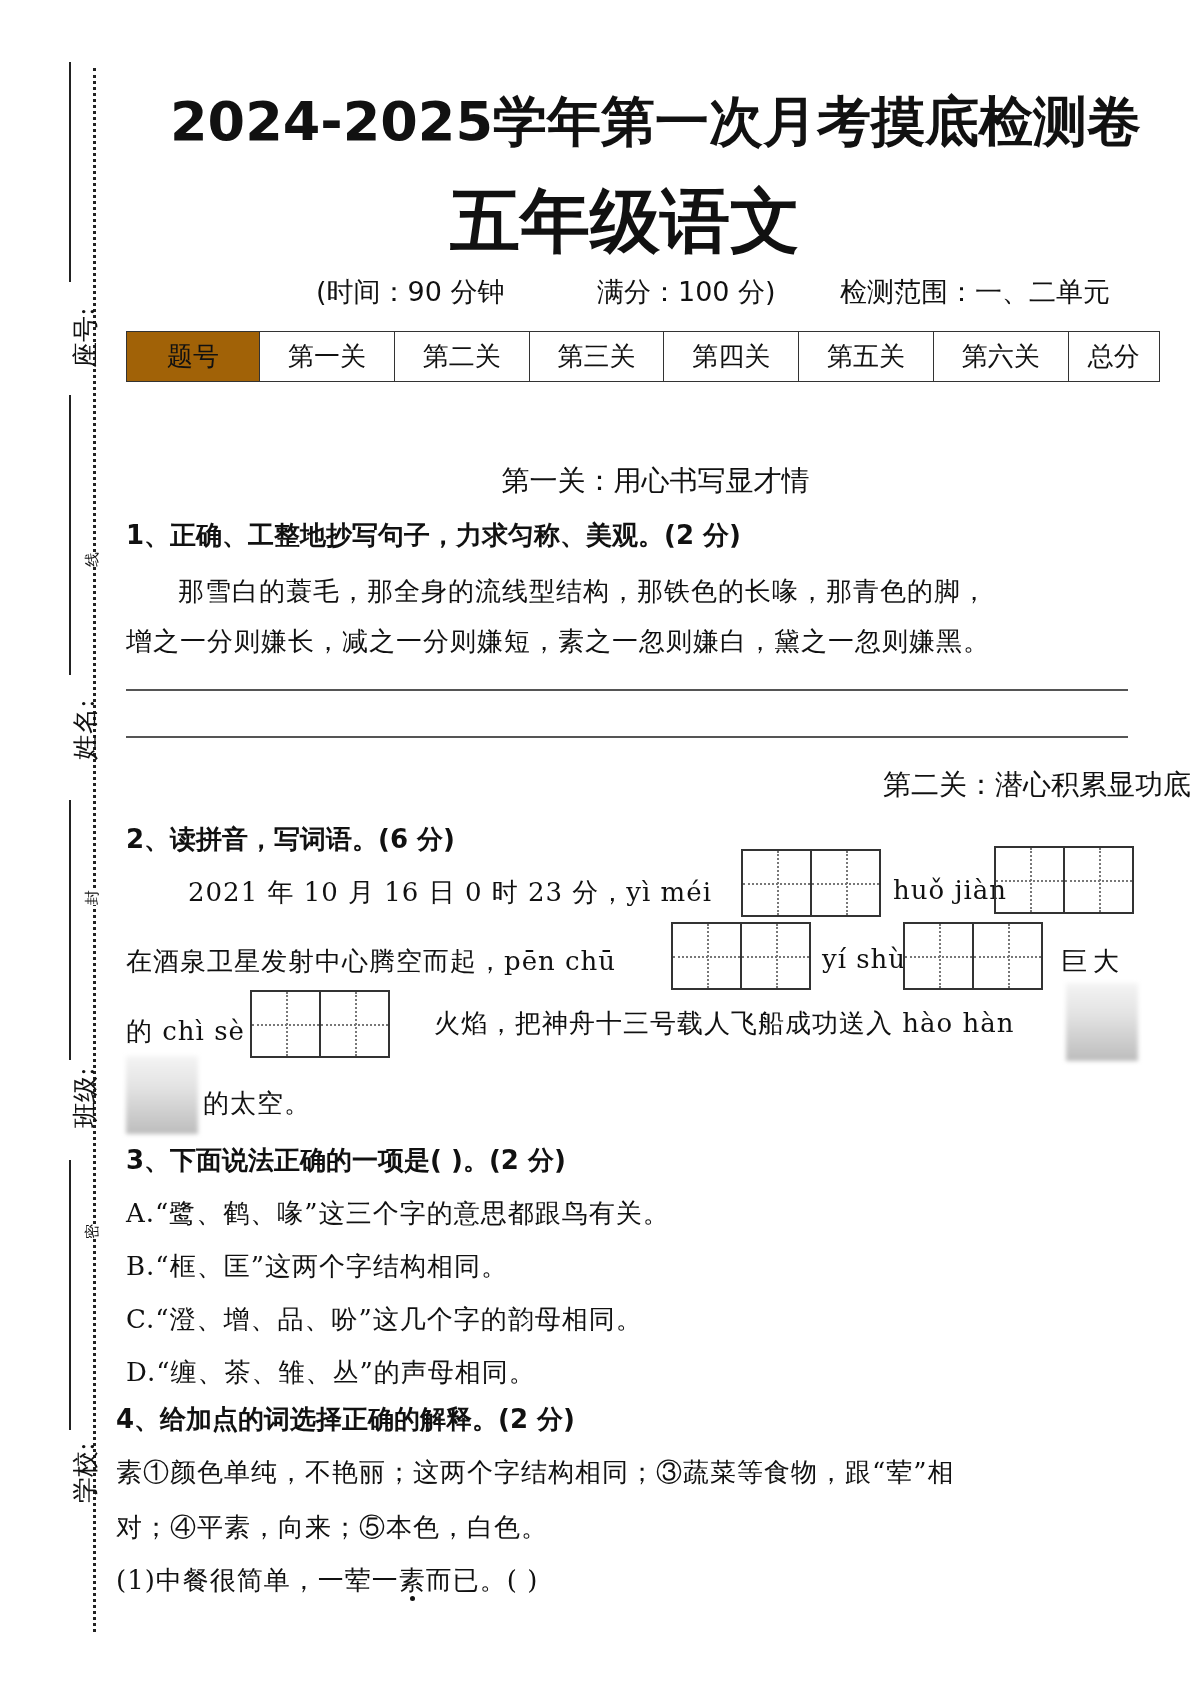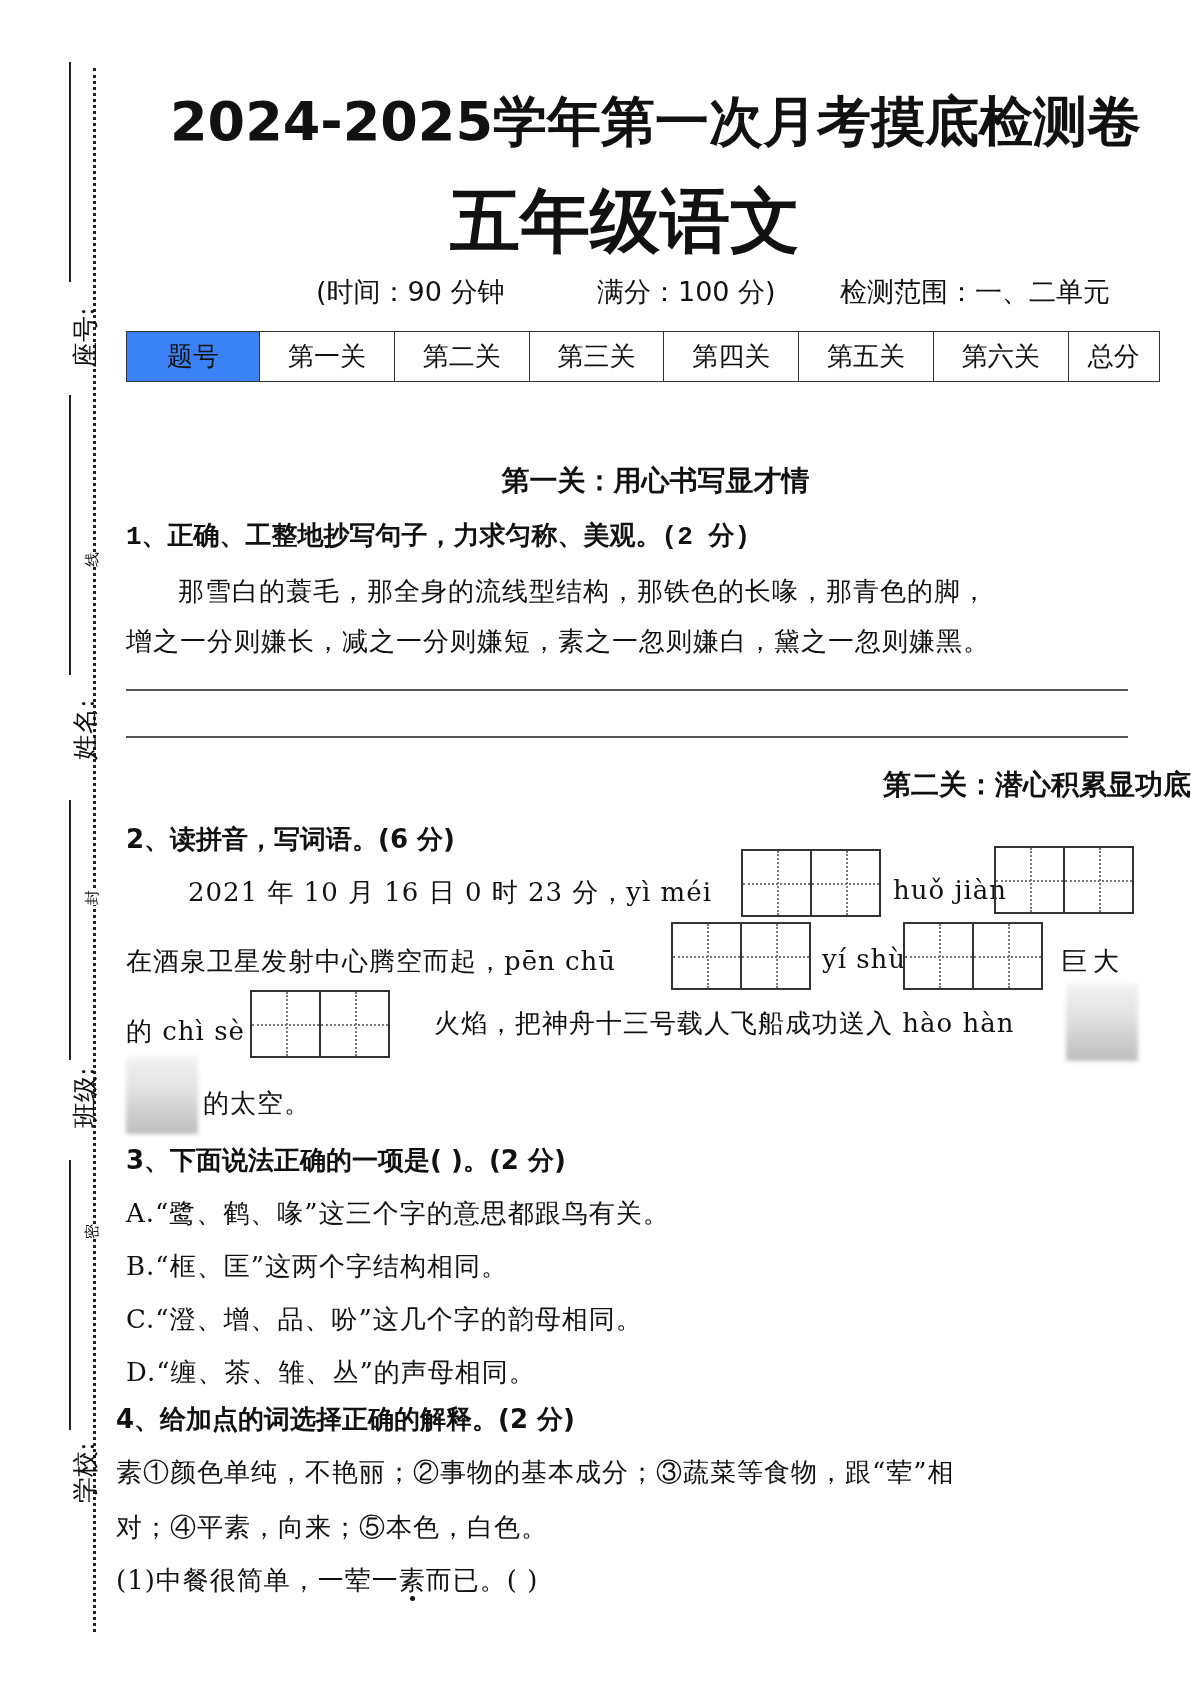--- a/index.html
+++ b/index.html
@@ -13,23 +13,23 @@
   .dot-line { position: absolute; left: 93px; top: 68px; height: 1564px; border-left: 3px dotted #222; }
   .margin-label { position: absolute; left: 40px; font-size: 26px; transform: rotate(-90deg); transform-origin: center; white-space: nowrap; width: 90px; text-align: center; }
   .margin-tag { position: absolute; left: 85px; font-size: 15px; background: #fff; transform: rotate(-90deg); }
 
   .title { left: 120px; width: 1071px; text-align: center; font-size: 54px; font-weight: bold; letter-spacing: 0px; }
   .subtitle { left: 120px; width: 1010px; text-align: center; font-size: 70px; font-weight: bold; }
   .info { font-size: 27px; white-space: pre; }
 
   table.score { position: absolute; left: 126px; top: 331px; width: 1034px; border-collapse: collapse; font-size: 26px; }
   table.score td { border: 1.5px solid #333; height: 47px; text-align: center; }
-  table.score td.hdr { background: #3b82f6; width: 130px; margin-left: 38px; }
+  table.score td.hdr { background: #a16207; width: 130px; margin-left: 38px; }
 
-  .section { left: 120px; width: 1071px; text-align: center; font-size: 28px; font-weight: bold; }
+  .section { left: 120px; width: 1071px; text-align: center; font-size: 28px; font-weight: normal; }
   .q { left: 126px; font-size: 26px; font-weight: bold; white-space: nowrap; }
   .p { font-size: 26px; white-space: nowrap; letter-spacing: 1px; }
   .rule { position: absolute; left: 126px; width: 1002px; height: 2px; background: #555; }
 
   .tian { position: absolute; width: 140px; height: 68px; border: 2px solid #333; box-sizing: border-box; display: flex; }
   .tian .cell { flex: 1; position: relative; border-right: 2px solid #333; }
   .tian .cell:last-child { border-right: none; }
   .tian .cell::before { content: ""; position: absolute; left: 50%; top: 0; bottom: 0; border-left: 2px dotted #777; }
   .tian .cell::after { content: ""; position: absolute; top: 50%; left: 0; right: 0; border-top: 2px dotted #777; }
   .blur-box { position: absolute; width: 72px; height: 78px; background: linear-gradient(to bottom, #f4f4f4, #e3e3e3 40%, #bdbdbd); filter: blur(2px); }
@@ -69,21 +69,21 @@
     <td>第三关</td>
     <td>第四关</td>
     <td>第五关</td>
     <td>第六关</td>
     <td>总分</td>
   </tr>
 </tbody>
   </table>
 
 <div class="abs section sans" style="top:462px;">第一关：用心书写显才情</div>
-<div class="abs q sans" style="top:518px;font-family:Liberation Mono, monospace;">1、正确、工整地抄写句子，力求匀称、美观。(2 分)</div>
+<div class="abs q sans" style="top:518px;">1、正确、工整地抄写句子，力求匀称、美观。(2 分)</div>
 <div class="abs p serif" style="left:178px;top:574px;">那雪白的蓑毛，那全身的流线型结构，那铁色的长喙，那青色的脚，</div>
 <div class="abs p serif" style="left:126px;top:624px;">增之一分则嫌长，减之一分则嫌短，素之一忽则嫌白，黛之一忽则嫌黑。</div>
 <div class="rule" style="top:689px;"></div>
 <div class="rule" style="top:736px;"></div>
 
 <div class="abs section sans" style="top:766px;text-align:right;">第二关：潜心积累显功底</div>
 <div class="abs q sans" style="top:822px;">2、读拼音，写词语。(6 分)</div>
 
 <div class="abs p serif" style="left:188px;top:875px;">2021 年 10 月 16 日 0 时 23 分，yì méi</div>
 <div class="tian" style="left:741px;top:849px;">
@@ -118,17 +118,17 @@
 <div class="blur-box" style="left:126px;top:1056px;"></div>
 <div class="abs p serif" style="left:203px;top:1086px;">的太空。</div>
 
 <div class="abs q sans" style="top:1143px;">3、下面说法正确的一项是(      )。(2 分)</div>
 <div class="abs p serif" style="left:126px;top:1196px;">A.“鹭、鹤、喙”这三个字的意思都跟鸟有关。</div>
 <div class="abs p serif" style="left:126px;top:1249px;">B.“框、匡”这两个字结构相同。</div>
 <div class="abs p serif" style="left:126px;top:1302px;">C.“澄、增、品、吩”这几个字的韵母相同。</div>
 <div class="abs p serif" style="left:126px;top:1355px;">D.“缠、茶、雏、丛”的声母相同。</div>
 
 <div class="abs q sans" style="left:116px;top:1402px;">4、给加点的词选择正确的解释。(2 分)</div>
-<div class="abs p serif" style="left:116px;top:1455px;">素①颜色单纯，不艳丽；②事物的基本成分；③蔬菜等食物，跟“荤”相</div>
+<div class="abs p serif" style="left:116px;top:1455px;">素①颜色单纯，不艳丽；这两个字结构相同；③蔬菜等食物，跟“荤”相</div>
 <div class="abs p serif" style="left:116px;top:1510px;">对；④平素，向来；⑤本色，白色。</div>
 <div class="abs p serif" style="left:116px;top:1563px;">
   <span>(1)中餐很简单，一荤一</span><span class="emph-dot">素</span><span>而已。(      )</span>
 </div>
 
 </body></html>

